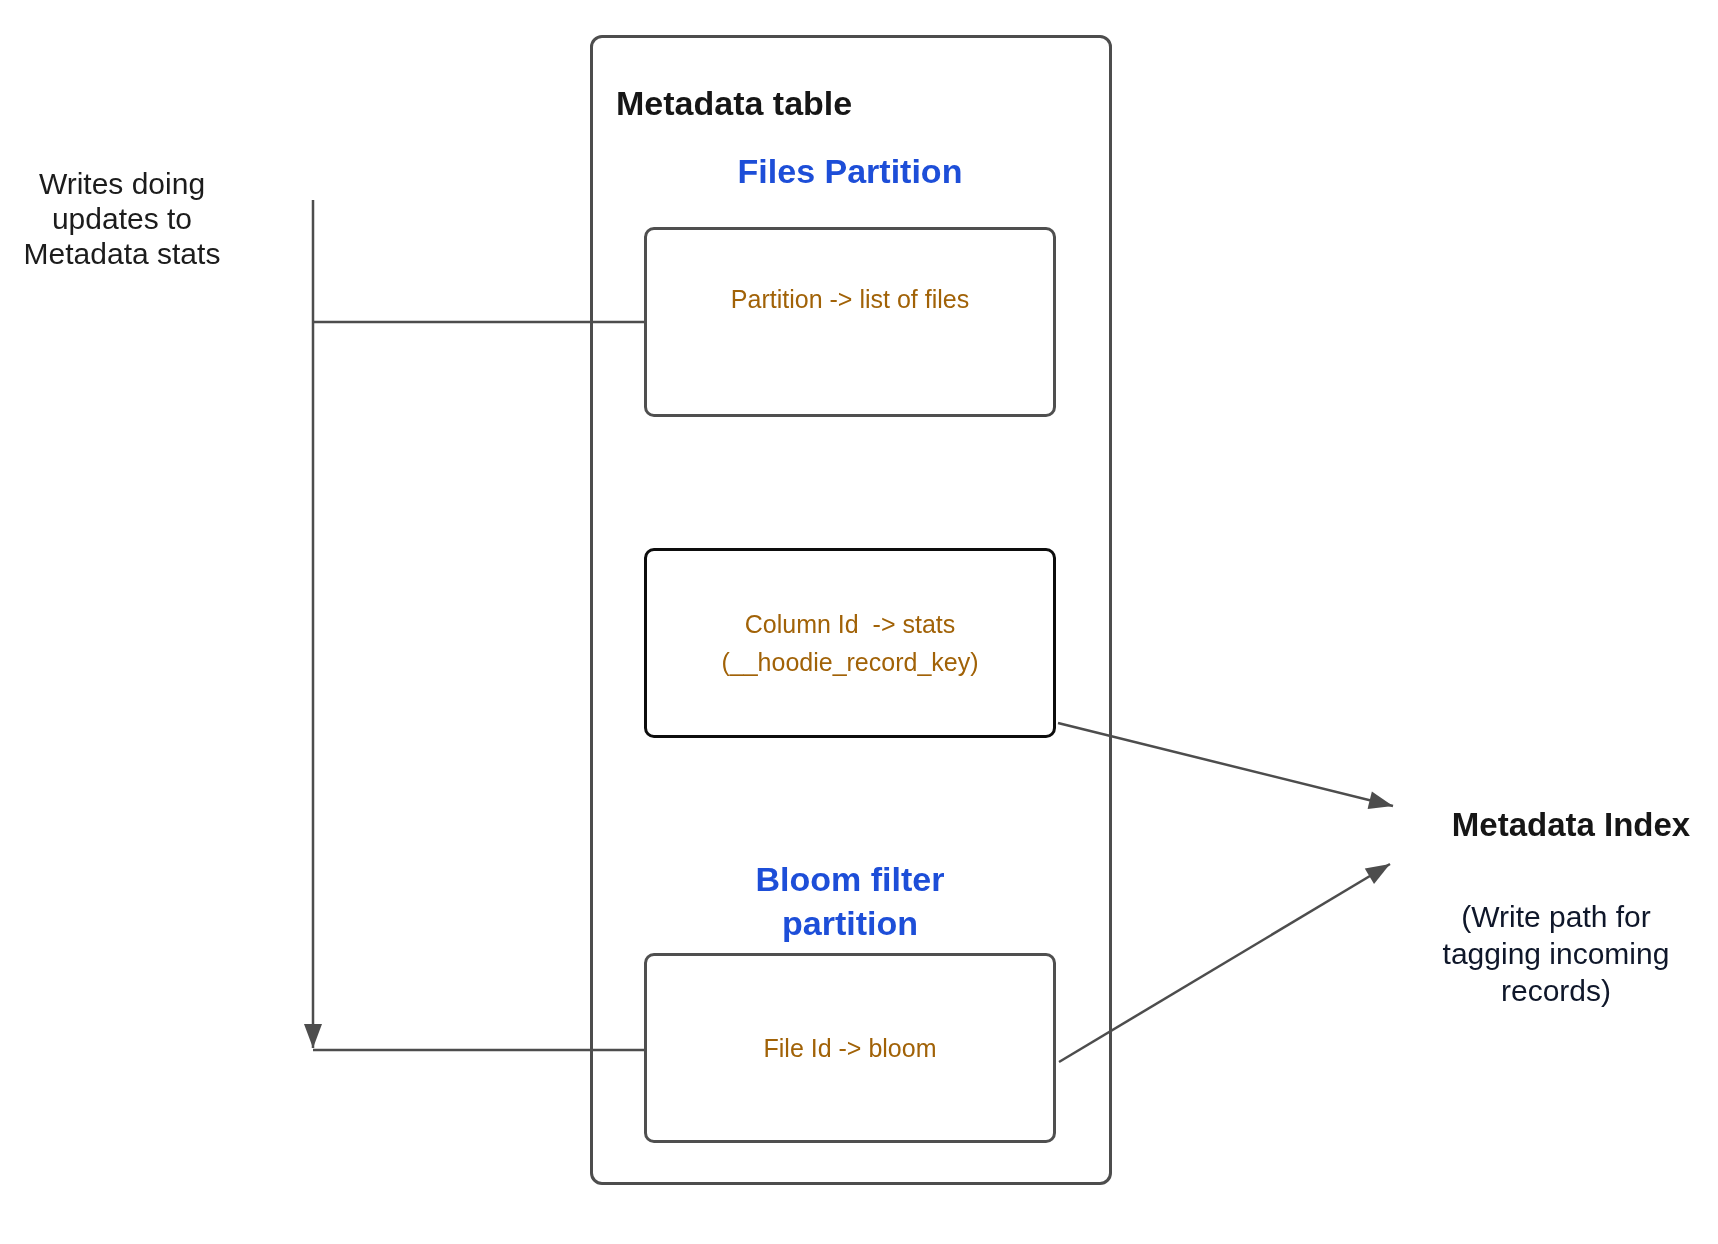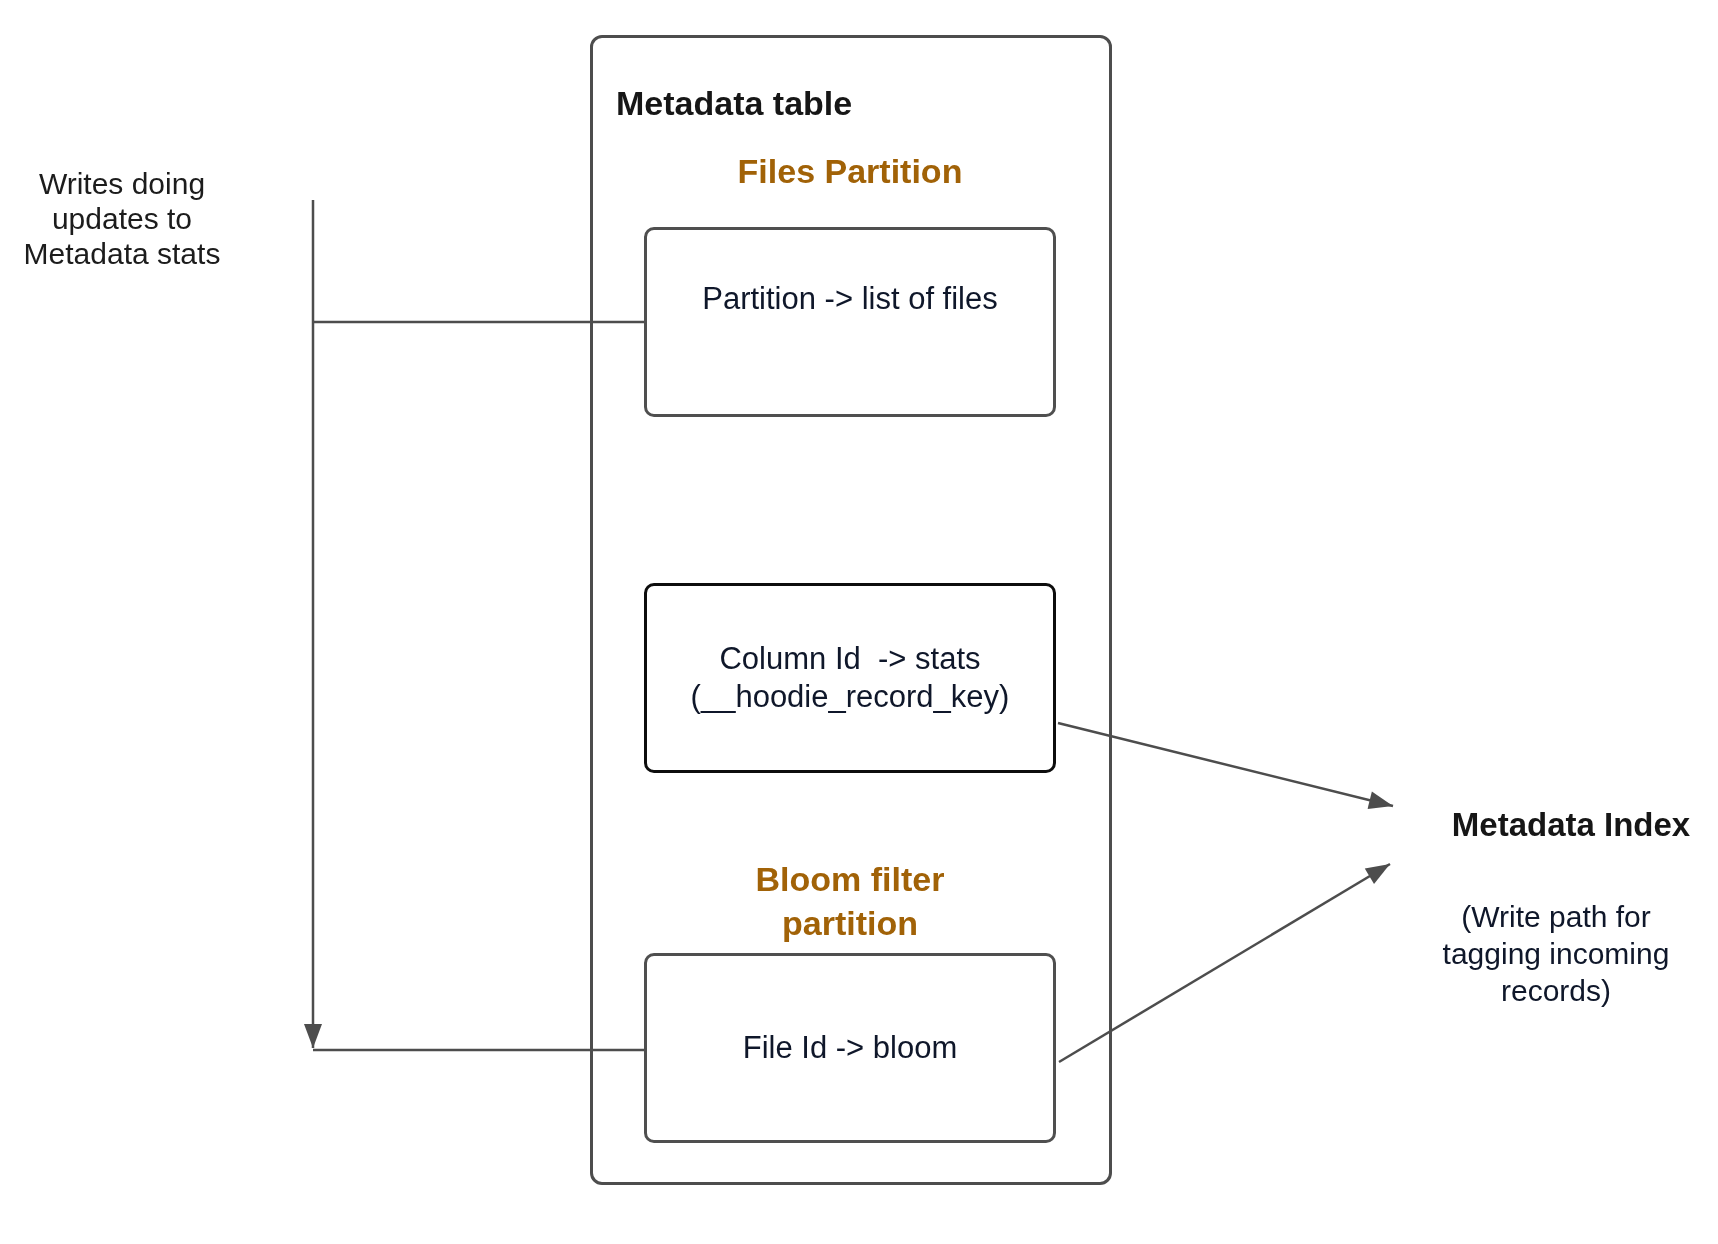--- a/index.html
+++ b/index.html
@@ -48,46 +48,46 @@
     color: #161616;
   }
 
   .heading {
     width: 412px; left: 644px;
     text-align: center;
     font-size: 34px;
     font-weight: bold;
     line-height: 44px;
     white-space: pre-line;
-    color: #a16207;
+    color: #1d4ed8;
   }
   .heading.files { top: 149px; }
   .heading.cstats { top: 473px; }
   .heading.bloom { top: 857px; }
 
   .part-box {
     left: 644px;
     width: 412px; height: 190px;
     border: 3px solid #4f4f4f;
     border-radius: 10px;
     background: #ffffff;
     display: flex;
     align-items: center;
     justify-content: center;
     text-align: center;
   }
   .part-box.files { top: 227px; padding-bottom: 46px; }
-  .part-box.cstats { top: 583px; border: 3.5px solid #0d0d0d; }
+  .part-box.cstats { top: 548px; border: 3.5px solid #0d0d0d; }
   .part-box.bloom { top: 953px; }
 
   .part-body {
-    font-size: 31px;
+    font-size: 25px;
     line-height: 38px;
     white-space: pre-wrap;
-    color: #0f172a;
+    color: #a16207;
   }
 
   .index-title {
     left: 1421px; top: 806px; width: 300px;
     text-align: center;
     font-size: 33px;
     font-weight: bold;
     color: #161616;
   }
 

